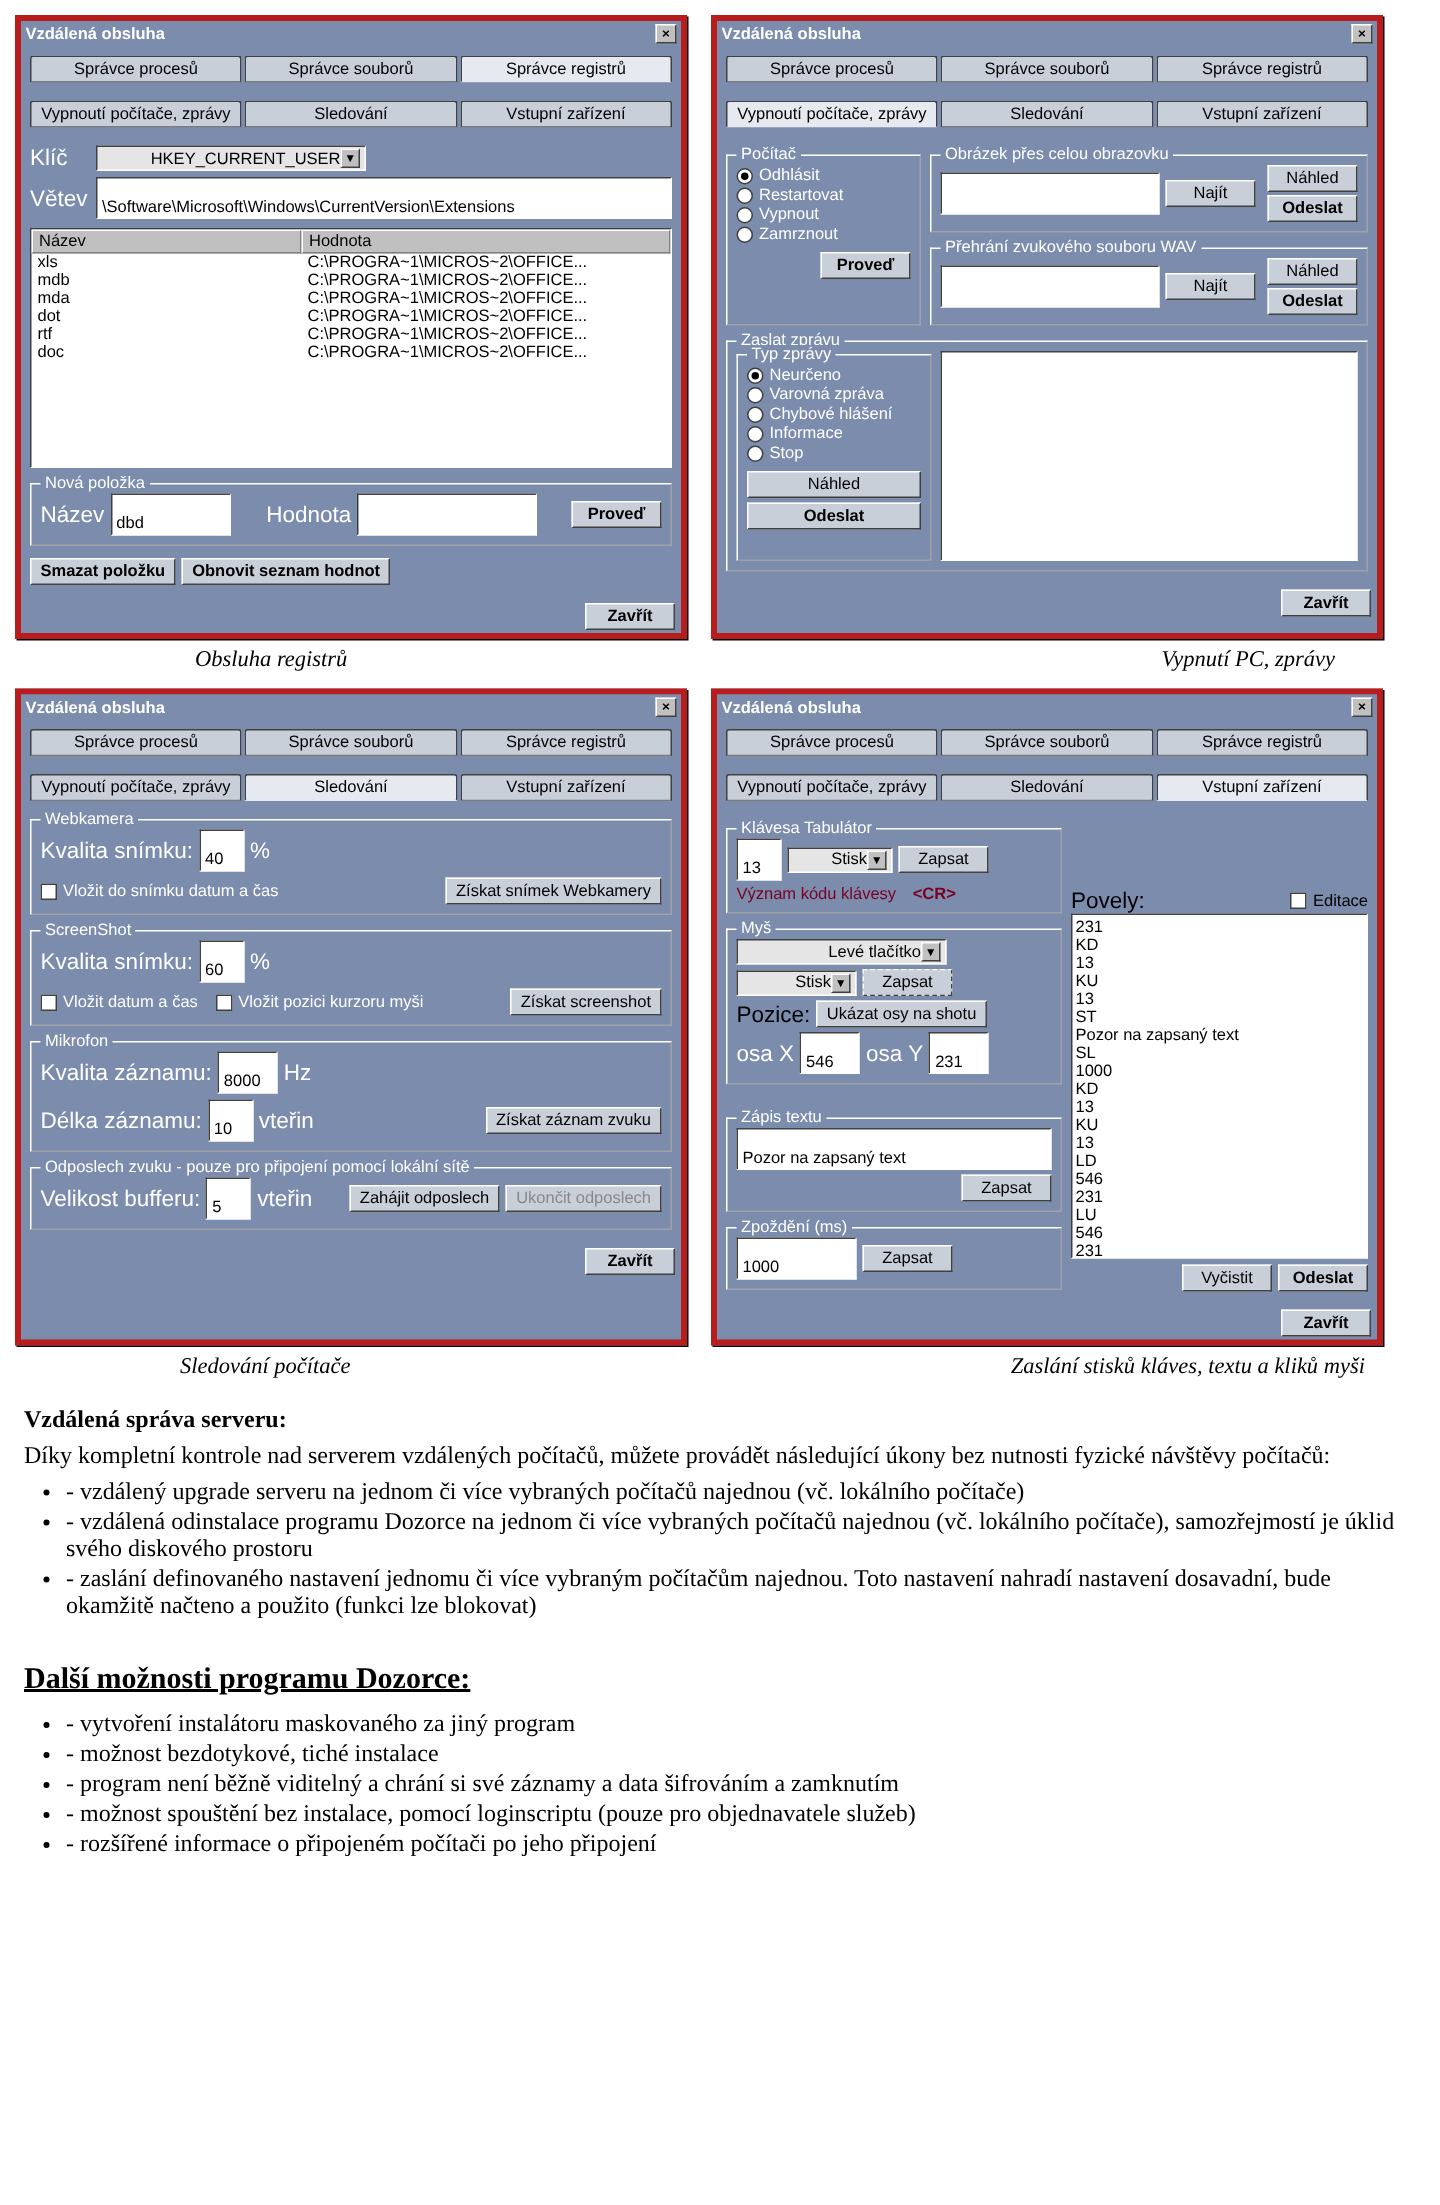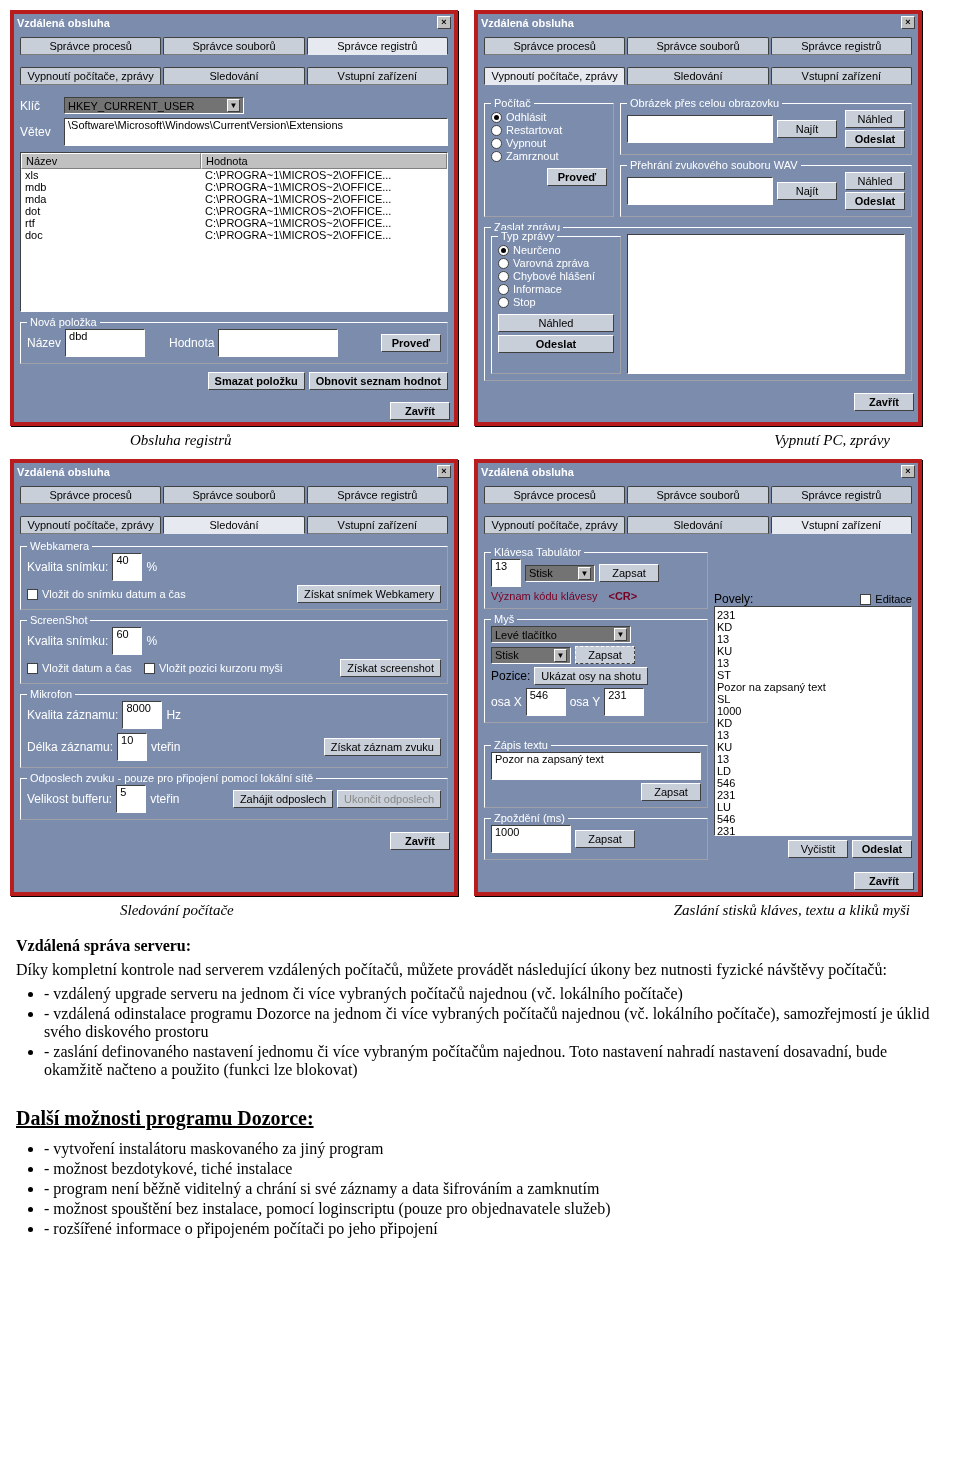--- a/index.html
+++ b/index.html
@@ -68,27 +68,27 @@
   }
   .group-title {
     position: absolute;
     top: -7px;
     left: 6px;
     background: #7b8cad;
     color: #fff;
     padding: 0 3px;
     font-size: 11px;
   }
-  .label { color: #fff; font-size: 12px; }
+  .label { color: #fff; font-size: 15px; }
   .input {
     background: #fff;
     border: 1px solid #404040;
     border-right-color: #fff;
     border-bottom-color: #fff;
-    padding: 0 3px;
+    padding: 13px 3px;
     font-size: 11px;
     color: #000;
     height: 28px;
   }
   .btn {
     background: #c9cfd9;
     border: 1px solid #fff;
     border-right-color: #404040;
     border-bottom-color: #404040;
     padding: 2px 6px;
@@ -137,27 +137,27 @@
     display: flex; justify-content: flex-end; padding: 6px 4px 2px 4px;
   }
   .caption { font-style: italic; font-family: "Times New Roman", serif; font-size: 15px; }
   .doc { font-family: "Times New Roman", serif; font-size: 16px; margin-top: 18px; padding: 0 6px; }
   .doc h3 { font-size: 20px; text-decoration: underline; margin: 28px 0 10px 0; }
   .doc p { margin: 6px 0; }
   .doc ul { margin: 4px 0 4px 28px; padding: 0; }
   .doc li { margin: 2px 0; }
   .flexline { display: flex; align-items: center; gap: 4px; }
   .select {
-    background: #737373;
+    background: #e5e5e5;
     border: 1px solid #404040;
     border-right-color: #fff;
     border-bottom-color: #fff;
     padding: 1px 3px;
     font-size: 11px;
-    display: flex; align-items: center; justify-content: space-between;
+    display: flex; align-items: center; justify-content: flex-end;
     height: 17px;
   }
   .select .arrow {
     width: 13px; height: 13px; background: #c0c0c0;
     border: 1px solid #fff; border-right-color: #404040; border-bottom-color: #404040;
     font-size: 8px; text-align: center; line-height: 11px;
   }
   .maroon { color: #7a0022; }
   .textarea {
     background: #fff;
@@ -235,21 +235,21 @@
       <div class="group-title">Nová položka</div>
       <div class="flexline">
         <span class="label">Název</span>
         <div class="input" style="width:80px;">dbd</div>
         <span class="label" style="margin-left:20px;">Hodnota</span>
         <div class="input" style="width:120px;"></div>
         <div class="btn bold" style="margin-left:auto;">Proveď</div>
       </div>
     </div>
 
-    <div class="flexline" style="margin-top:8px; justify-content:flex-end;">
+    <div class="flexline" style="margin-top:8px; justify-content:flex-start;">
       <div class="btn bold">Smazat položku</div>
       <div class="btn bold">Obnovit seznam hodnot</div>
     </div>
   </div>
   <div class="footer">
         <div class="btn bold">Zavřít</div>
       </div>
 </div>
 
 <div class="window">

